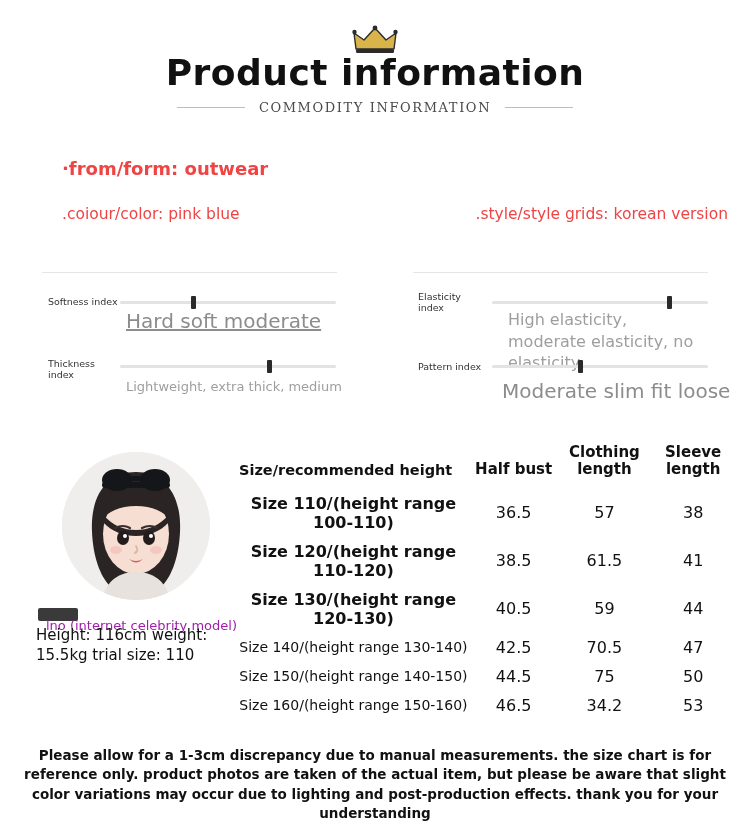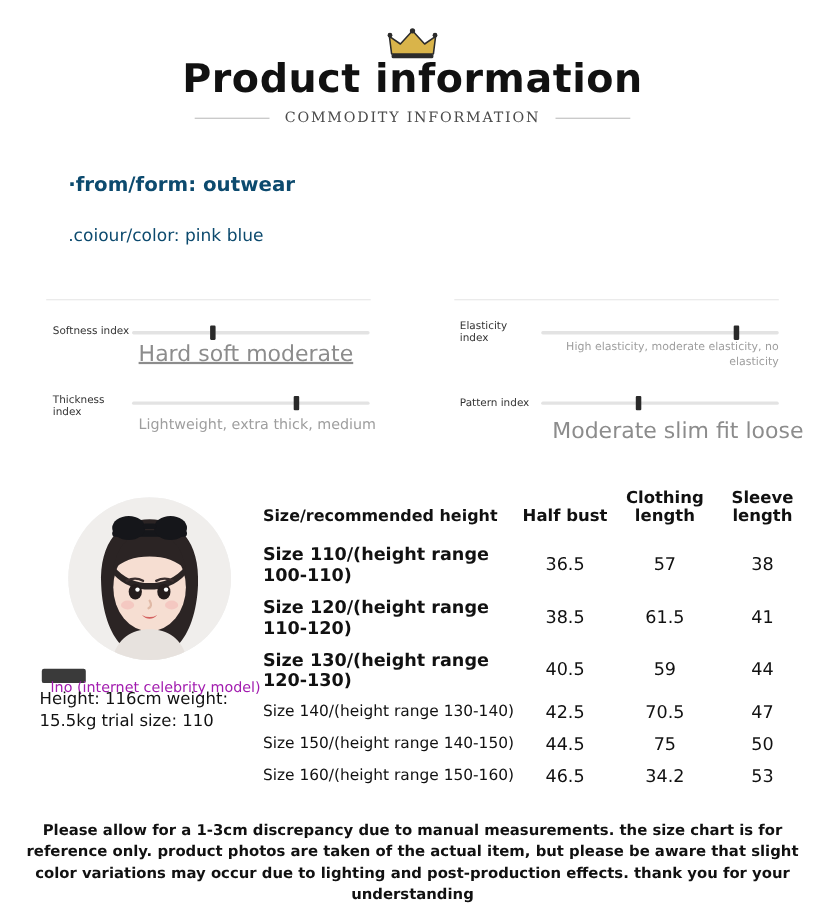--- a/index.html
+++ b/index.html
@@ -57,21 +57,21 @@
     font-size: 13px;
     letter-spacing: 1.6px;
     color: #4a4a4a;
     font-family: "DejaVu Serif", "Liberation Serif", serif;
   }
 
   
   .attr {
     position: absolute;
     font-size: 18px;
-    color: #0c4a6e;
+    color: #ef4444;
     white-space: nowrap;
   }
   .attr.small { font-size: 15.5px; }
 
   .attr-a { left: 62px;  top: 158px; font-weight: bold; }
   .attr-b { right: 22px; top: 158px; }
   .attr-c { left: 62px;  top: 205px; }
   .attr-d { right: 22px; top: 205px; }
 
   .hr {
@@ -107,22 +107,22 @@
   .idx-caption {
     position: absolute;
     color: #9e9e9e;
     white-space: pre-line;
   }
   .idx-caption.big {
     font-size: 20px;
     color: #8c8c8c;
   }
   .idx-caption.sm {
-    font-size: 10px;
-    text-align: right;
+    font-size: 16px;
+    text-align: left;
     line-height: 1.35;
   }
   .idx-caption.md {
     font-size: 13px;
   }
 
   
   .lbl-soft  { left: 48px;  top: 297px; }
   .trk-soft  { left: 120px; top: 301px; width: 216px; }
   .cap-soft  { left: 126px; top: 309px; text-decoration: underline; }
@@ -197,21 +197,21 @@
   }
   .tbl th.c0 { text-align: left; padding-left: 14px; width: 240px; font-size: 14.5px; }
   .tbl th.c1 { width: 86px; }
   .tbl th.c2 { width: 92px; }
   .tbl th.c3 { width: 82px; }
   .tbl td {
     text-align: center;
     color: #111;
     padding: 5px 2px;
   }
-  .tbl td.c0 { text-align: left; padding-left: 14px; }
+  .tbl td.c0 { text-align: center; padding-left: 14px; }
   .tbl tr.r0 td { font-size: 16px; }
   .tbl tr.r1 td { font-size: 16px; }
   .tbl tr.r2 td { font-size: 16px; }
   .tbl tr.r3 td { font-size: 14px; }
   .tbl tr.r4 td { font-size: 14px; }
   .tbl tr.r5 td { font-size: 14px; }
   .tbl tr.r0 td.c0, .tbl tr.r1 td.c0, .tbl tr.r2 td.c0 { font-weight: bold; }
   .tbl tr td.num { font-size: 16px; }
 
   
@@ -245,20 +245,21 @@
   <div class="title">Product information</div>
 
   <div class="subtitle-wrap">
     <span class="subtitle-line"></span>
     <span class="subtitle">COMMODITY INFORMATION</span>
     <span class="subtitle-line"></span>
   </div>
 
   <div class="attr attr-a">·from/form: outwear</div>
   <div class="attr attr-c small">.coiour/color: pink blue</div>
+  <div class="attr attr-d small">.style/style grids: korean version</div>
 
   <div class="hr hr-left"></div>
   <div class="hr hr-right"></div>
 
   <div class="idx-label lbl-soft">Softness index</div>
   <div class="track trk-soft">
     <span class="knob" style="left:33%"></span>
   </div>
   <div class="idx-caption big cap-soft">Hard soft moderate</div>
 

